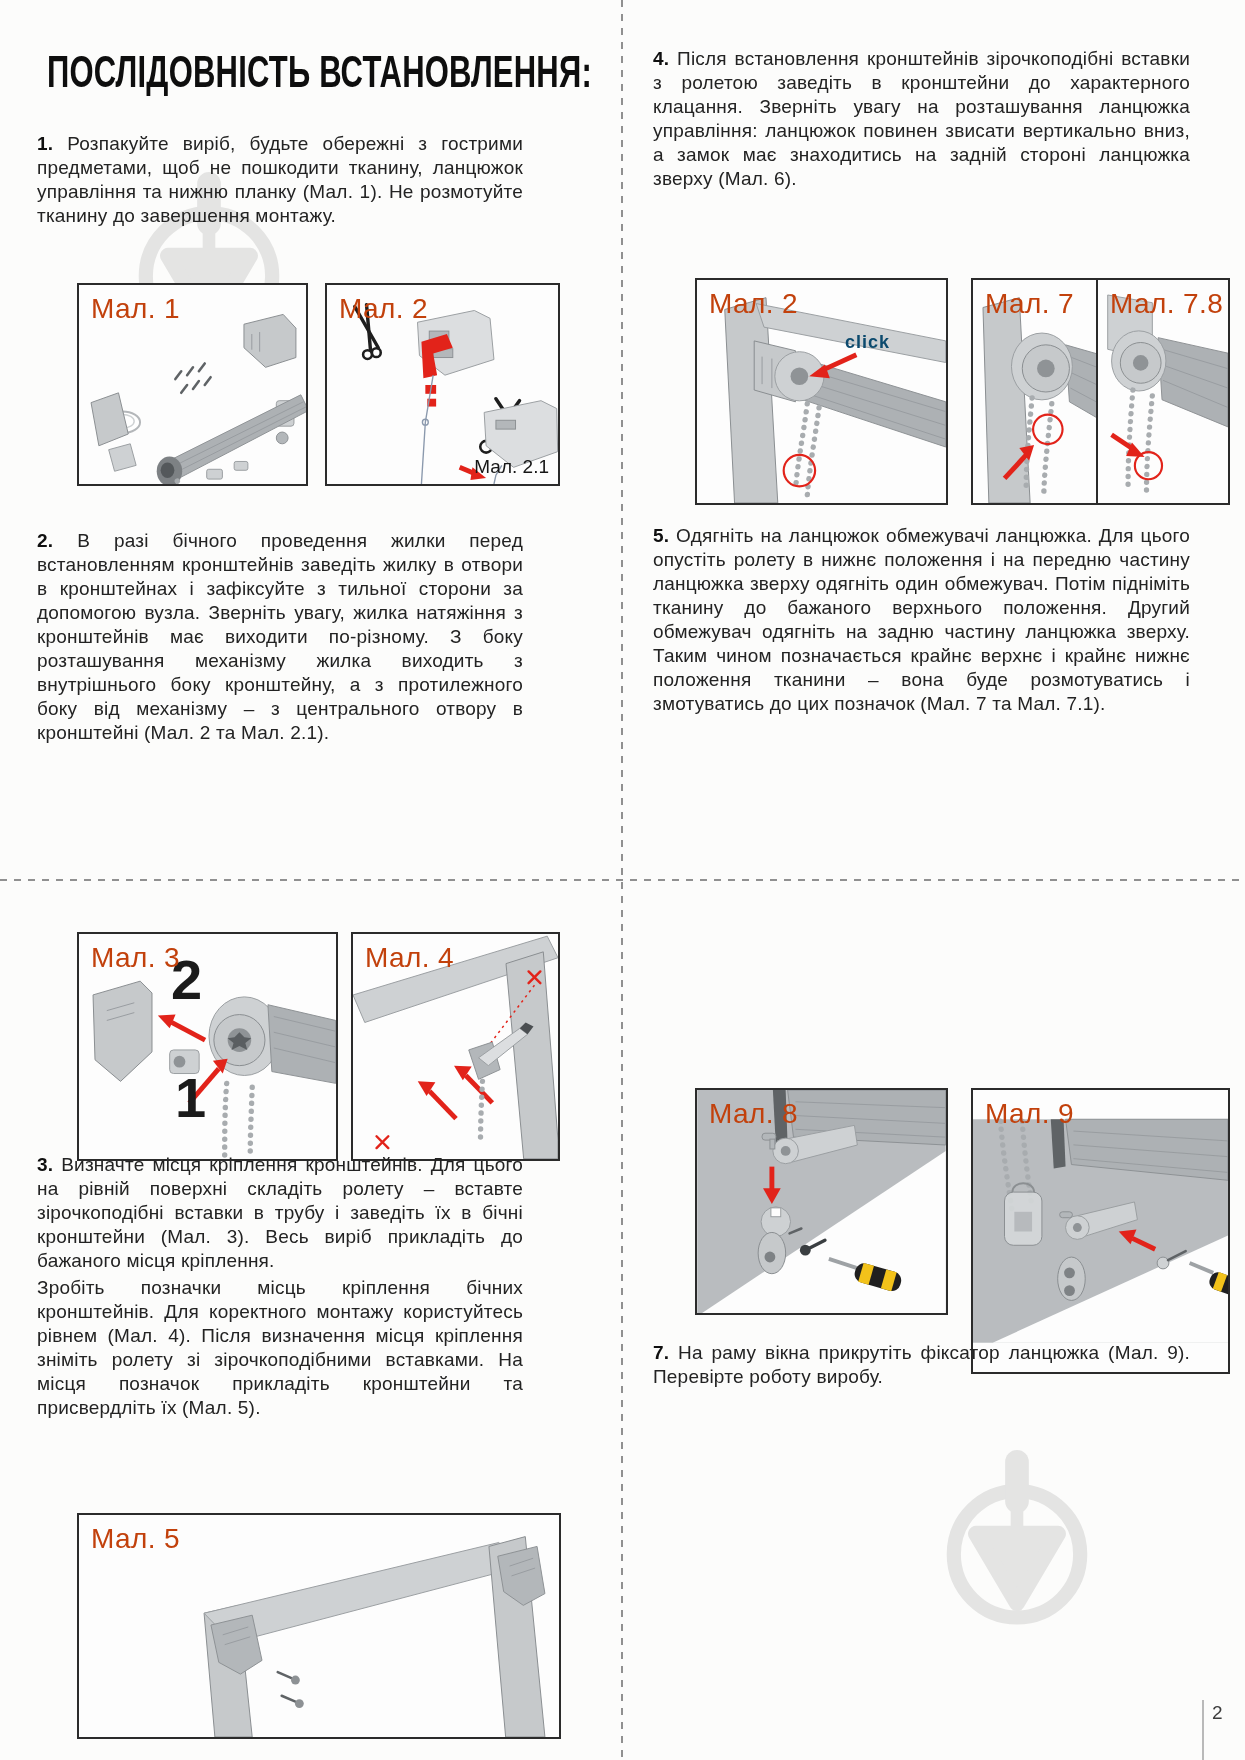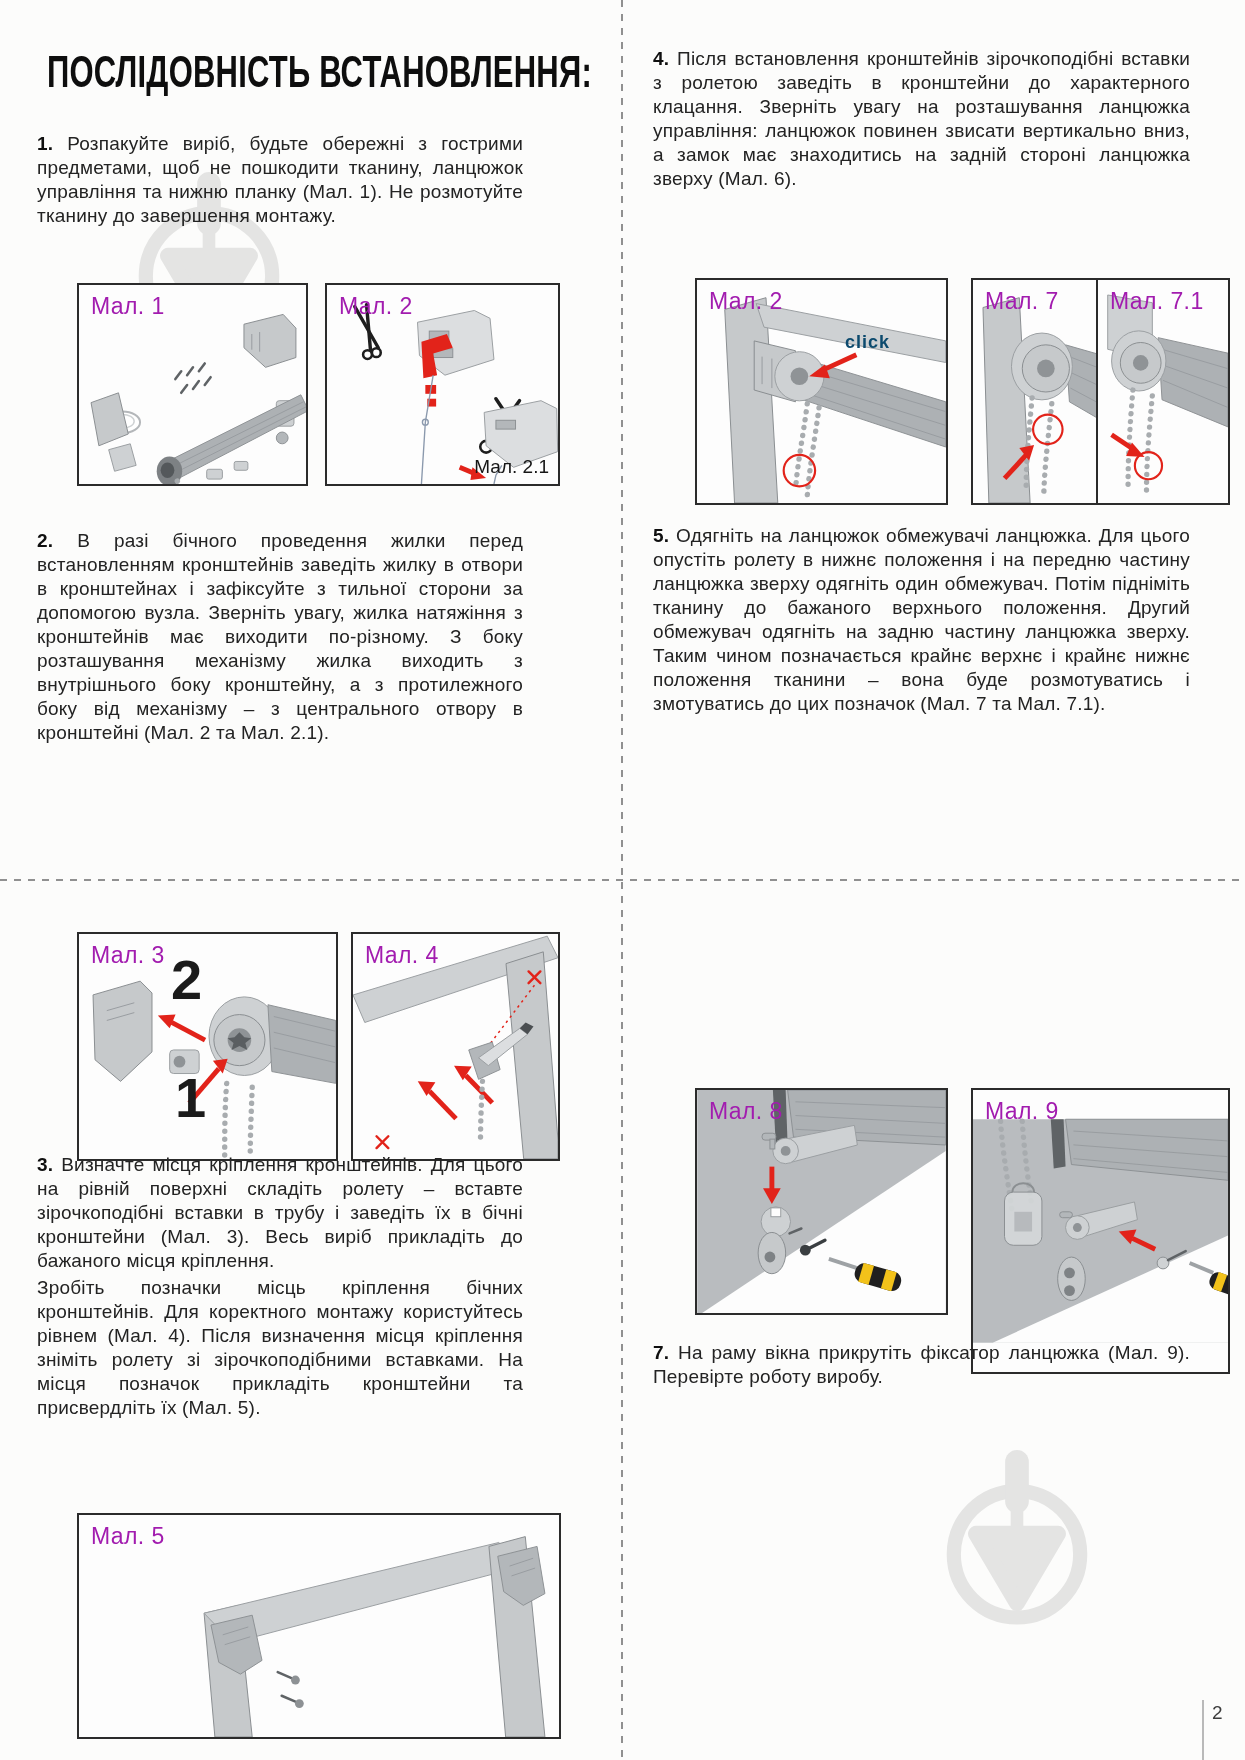--- a/index.html
+++ b/index.html
@@ -15,21 +15,21 @@
   .title{
     position:absolute; left:47px; top:46px; margin:0;
     font-size:31px; font-weight:700; color:#0e0e0e; white-space:nowrap;
     letter-spacing:0.2px; transform:scale(1.0,1.45); transform-origin:left top;
   }
   .step{position:absolute; margin:0; font-size:19px; line-height:1.26;
     text-align:justify; color:#232323; letter-spacing:0.2px;}
   .step b{font-weight:700; color:#0f0f0f;}
   .fig{position:absolute; background:#fdfdfd; border:2px solid #2b2b2b; box-sizing:border-box;}
   .fig svg{position:absolute; left:0; top:0; width:100%; height:100%; display:block;}
-  .figlabel{position:absolute; top:8px; left:12px; font-size:23px; color:#a21caf; letter-spacing:.4px;}
+  .figlabel{position:absolute; top:8px; left:12px; font-size:28px; color:#c2410c; letter-spacing:.4px;}
   .figsublabel{position:absolute; bottom:6px; right:9px; font-size:19px; color:#161616;}
   .bignum{position:absolute; font-size:56px; line-height:1; font-weight:700; color:#1b1b1b;}
   .clicktag{position:absolute; font-size:18px; font-weight:700; color:#0c4a6e; letter-spacing:1px;}
   .watermark{position:absolute;}
   .pageline{position:absolute; left:1202px; top:1700px; width:2px; height:60px; background:#b9b9b9;}
   .pageno{position:absolute; left:1212px; top:1702px; font-size:19px; color:#3d3d3d;}
   
   svg .p1{fill:#c6c9cb; stroke:#898d90; stroke-width:1;}
   svg .p2{fill:#b3b7ba; stroke:#8d9194; stroke-width:1;}
   svg .p3{fill:#ced1d3; stroke:#9a9ea1; stroke-width:1;}
@@ -272,21 +272,21 @@
       <line x1="67" y1="102" x2="134" y2="130" class="hat"></line>
       <ellipse cx="42" cy="82" rx="28" ry="31" class="p3"></ellipse>
       <circle cx="44" cy="84" r="21" class="p1"></circle>
       <circle cx="44" cy="84" r="8" fill="#8f9396"></circle>
       <path class="chain" d="M36 112 C33 146 31 180 31 210"></path>
       <path class="chain" d="M56 118 C53 150 50 184 50 215"></path>
       <circle cx="52" cy="190" r="14" class="rc"></circle>
       <line x1="14" y1="158" x2="38" y2="174" class="ral"></line>
       <polygon class="rah" points="48,181 35,166 29,180"></polygon>
     </svg>
-    <figcaption class="figlabel">Мал. 7.1</figcaption>
+    <figcaption class="figlabel">Мал. 7.8</figcaption>
   </figure>
 
   <p class="step" style="left:653px;top:524px;width:537px"><b>5.</b> <span>Одягніть на ланцюжок обмежувачі ланцюжка. Для цього опустіть ролету в нижнє положення і на передню частину ланцюжка зверху одягніть один обмежувач. Потім підніміть тканину до бажаного верхнього положення. Другий обмежувач одягніть на задню частину ланцюжка зверху. Таким чином позначається крайнє верхнє і крайнє нижнє положення тканини – вона буде розмотуватись і змотуватись до цих позначок (Мал. 7 та Мал. 7.1).</span></p>
 
 
   <figure class="fig" style="left:655px;top:1072px;width:253px;height:227px">
     <svg viewBox="0 0 253 227">
       <rect x="0" y="0" width="253" height="227" fill="#b9bcbf"></rect>
       <polygon points="5,227 253,62 253,227" fill="#fdfdfd"></polygon>
       <polygon points="77,0 90,0 92,55 80,56" fill="#5f6366"></polygon>

